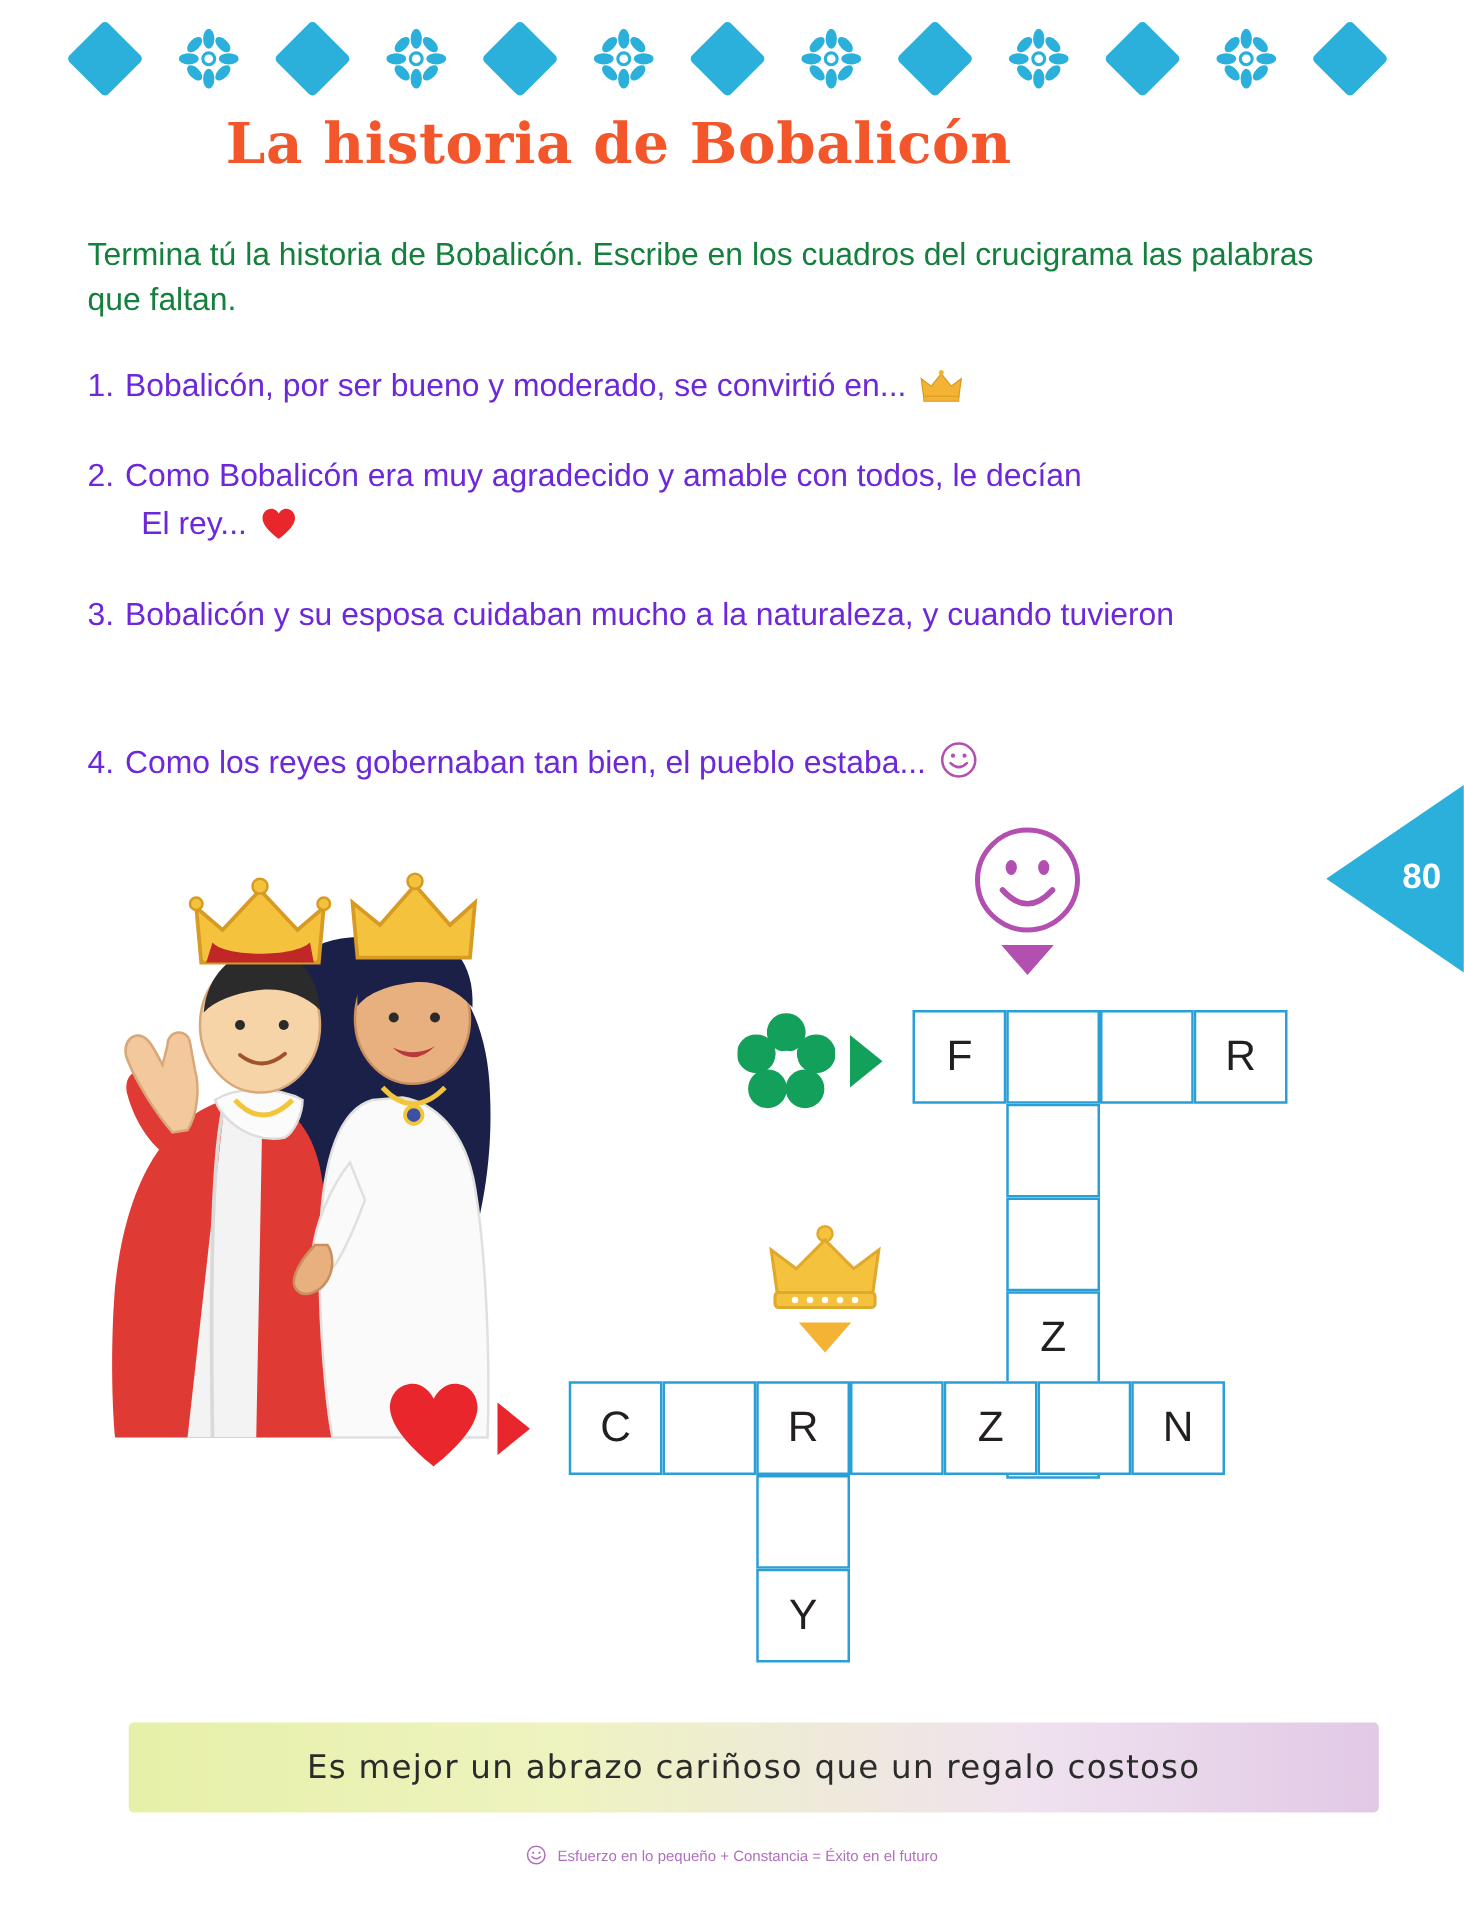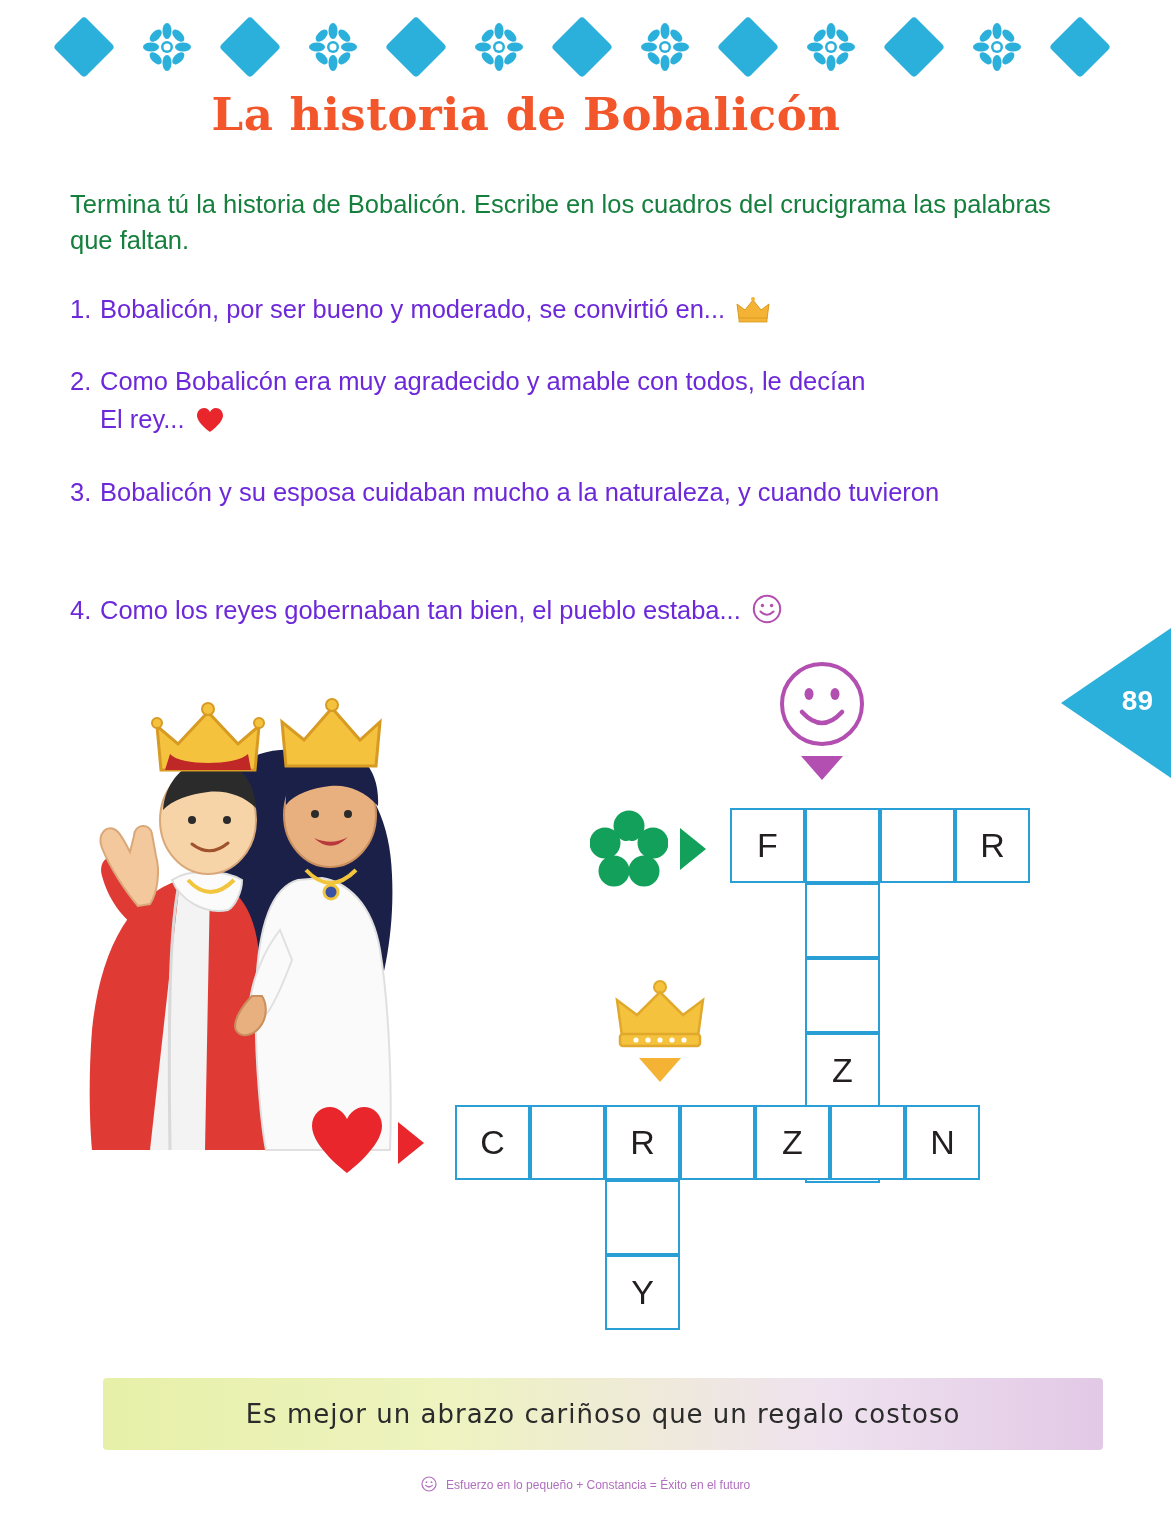--- a/index.html
+++ b/index.html
@@ -45,21 +45,20 @@
     position: absolute;
     top: 88px;
     left: 0;
     width: 990px;
     text-align: center;
     font-family: "DejaVu Serif", serif;
     font-weight: bold;
     font-size: 45px;
     color: #f2562a;
     letter-spacing: 0.5px;
-    margin-left: 31px;
   }
 
   
   .instructions {
     position: absolute;
     top: 186px;
     left: 70px;
     width: 990px;
     font-size: 25.5px;
     line-height: 36px;
@@ -81,21 +80,21 @@
   }
   .item .body {
     display: inline;
   }
   .item-1 { top: 290px; }
   .item-2 { top: 362px; }
   .item-3 { top: 473px; }
   .item-4 { top: 591px; }
   .hang {
     display: block;
-    margin-left: 30px;
+    margin-left: 43px;
   }
   .inline-icon {
     display: inline-block;
     vertical-align: -5px;
     margin-left: 4px;
   }
 
   
   .page-tab {
     position: absolute;
@@ -355,21 +354,21 @@
       <circle cx="15" cy="15" r="13.2" fill="none" stroke="#b24fb0" stroke-width="2"></circle>
       <circle cx="10.4" cy="11.5" r="1.7" fill="#b24fb0"></circle>
       <circle cx="19.6" cy="11.5" r="1.7" fill="#b24fb0"></circle>
       <path d="M8.5 17.5 Q15 24 21.5 17.5" fill="none" stroke="#b24fb0" stroke-width="2" stroke-linecap="round"></path>
     </svg>
   </span>
 </div>
 
 <div class="page-tab">
   <div class="tri"></div>
-  <div class="pnum">89</div>
+  <div class="pnum">80</div>
 </div>
 
 <div class="illustration">
   <svg width="420" height="530" viewBox="0 0 420 530">
 
     <path d="M250 120 C320 115 360 170 362 245 C366 330 340 400 320 430 L250 430 Z" fill="#1b2049"></path>
     <path d="M250 120 C190 125 178 180 180 250 C182 330 200 400 215 430 L250 430 Z" fill="#1b2049"></path>
 
     <path d="M150 250 C100 265 70 320 62 400 C58 450 60 500 62 520 L235 520 C238 460 235 340 225 300 C216 265 195 250 170 246 Z" fill="#e03a35"></path>
     <path d="M150 250 L120 520 L175 520 L180 255 Z" fill="#f3f3f3"></path>

